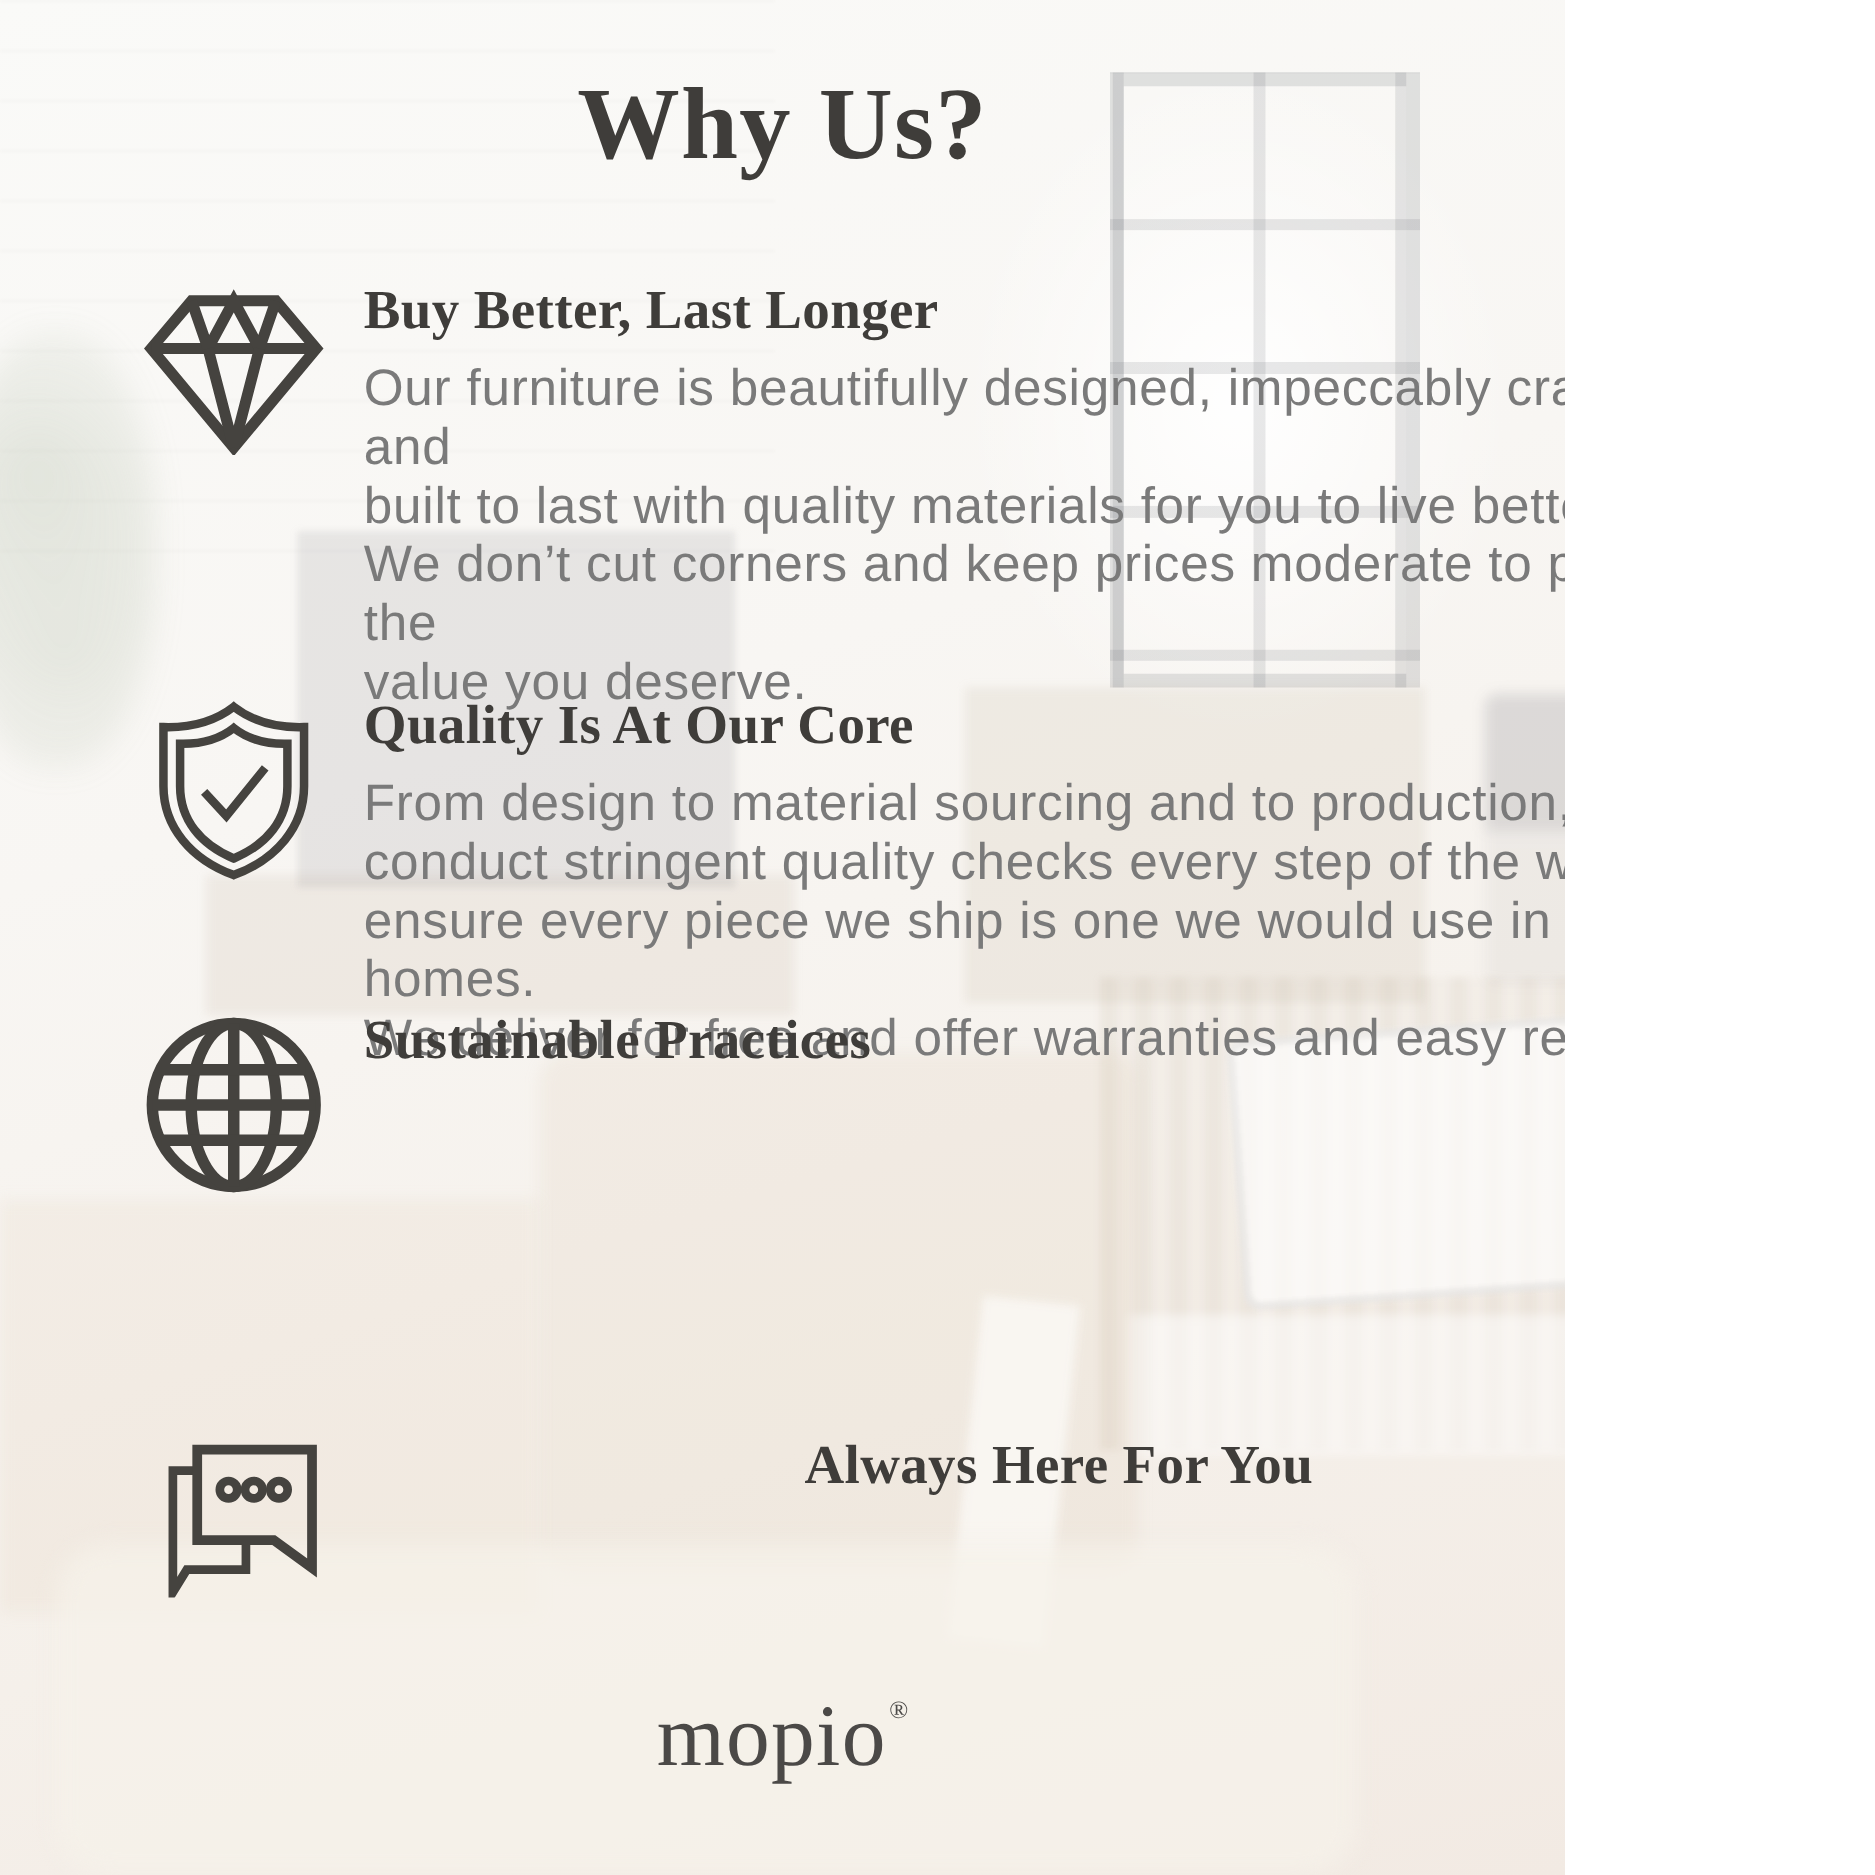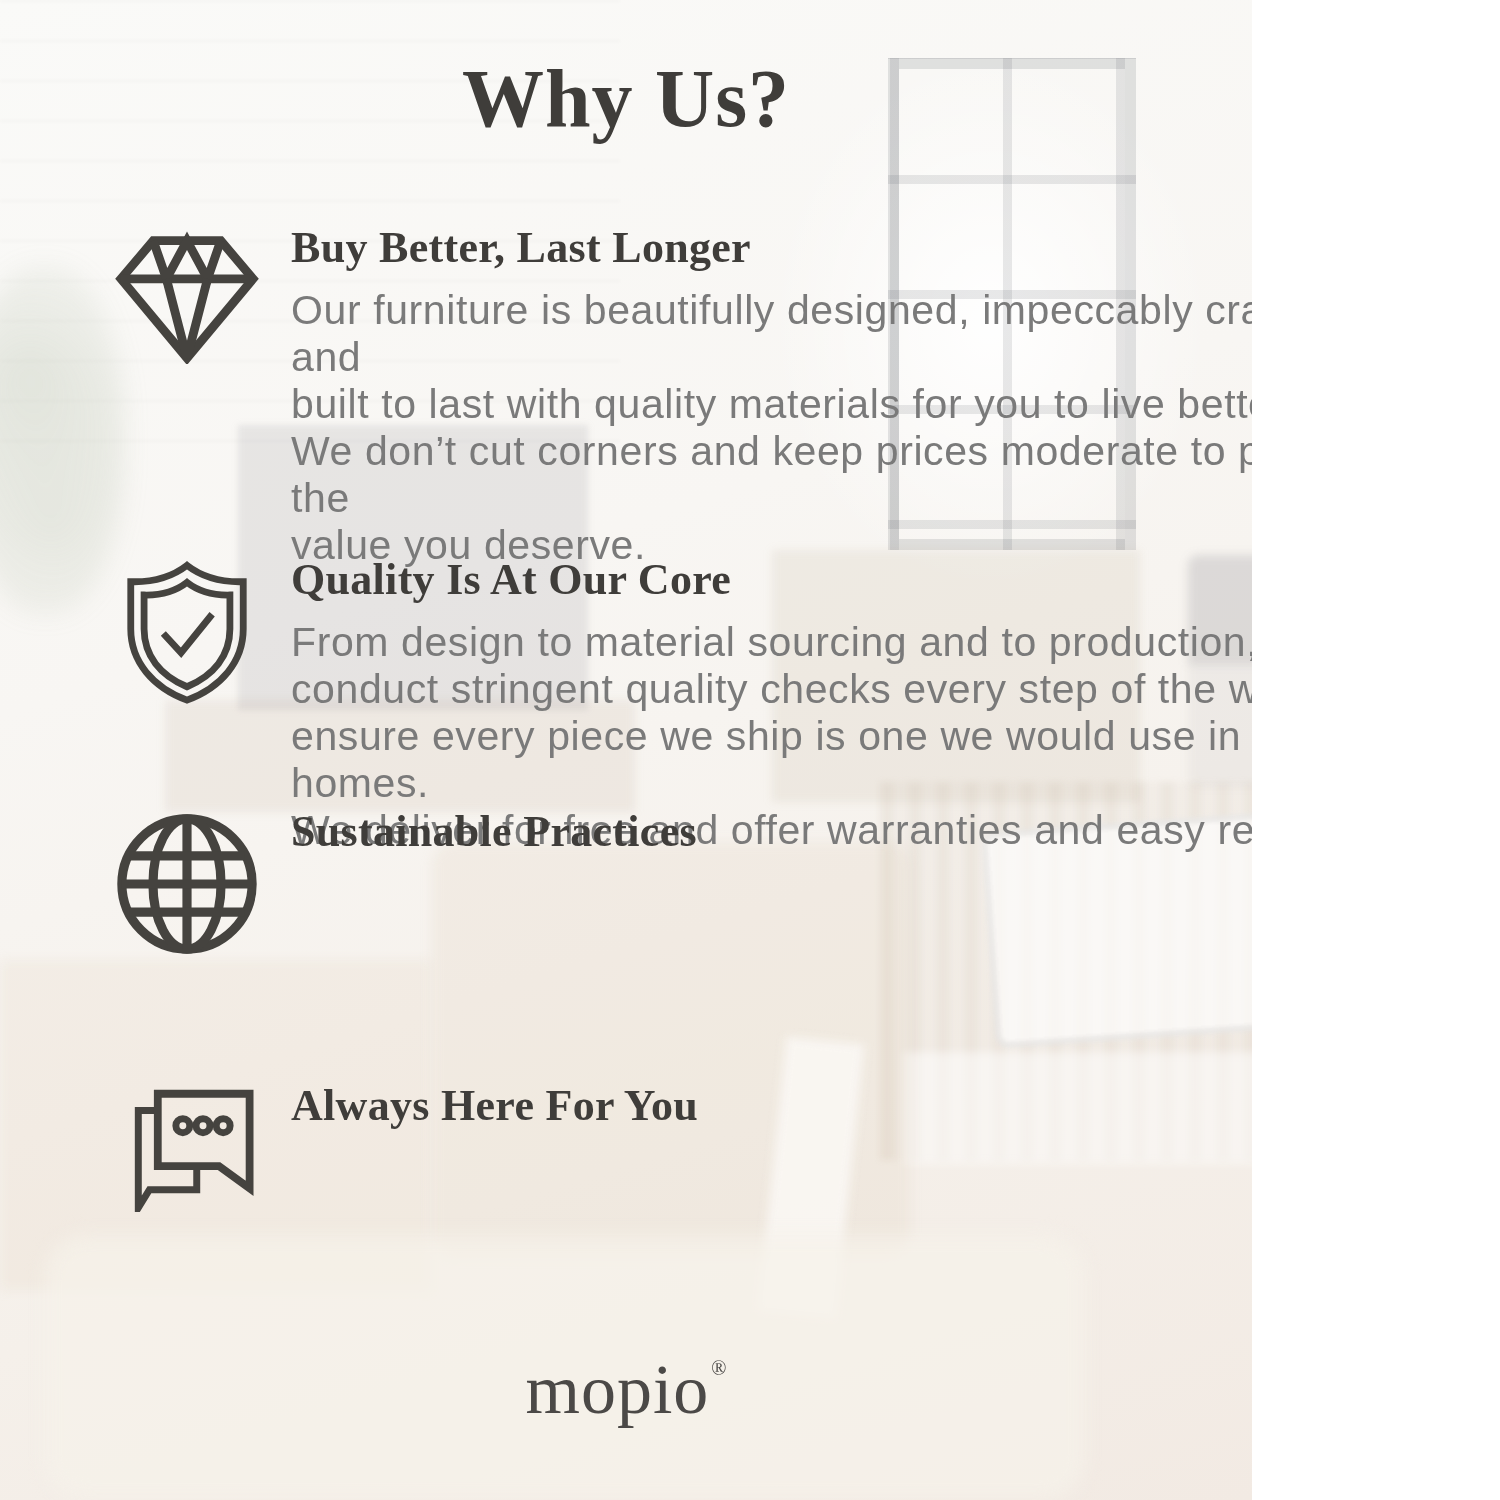--- a/index.html
+++ b/index.html
@@ -45,21 +45,21 @@
     transform:rotate(6deg);filter:blur(4px);}
   .bg-rug{left:45px;top:1235px;width:1040px;height:265px;border-radius:40px;
     background:rgba(246,241,234,0.75);filter:blur(9px);}
   
   .title{
     position:absolute;left:0;top:52px;width:100%;margin:0;text-align:center;
     font-family:"Liberation Serif","DejaVu Serif",serif;font-weight:700;
     font-size:82px;letter-spacing:1px;color:#3f3d3a;
   }
   .section{position:absolute;left:113px;width:1290px;display:flex;align-items:flex-start;}
-  .sec-1{top:222px;} .sec-2{top:554px;} .sec-3{top:806px;} .sec-4{top:1080px;}
+  .sec-1{top:222px;} .sec-2{top:554px;} .sec-3{top:806px;} .sec-4{top:1146px;text-align:center;}
   .icon-cell{flex:0 0 148px;margin-right:30px;padding-top:4px;}
   .icon-cell svg{display:block;}
   .text-cell{flex:1;}
   .text-cell h2{
     margin:0 0 13px 0;font-family:Liberation Serif, serif;
     font-weight:700;font-size:44px;line-height:52px;color:#3f3d3a;letter-spacing:0.3px;
   }
   .text-cell p{
     margin:0;font-size:41px;line-height:47px;color:#7a7a7a;
     letter-spacing:0.6px;white-space:pre-line;

